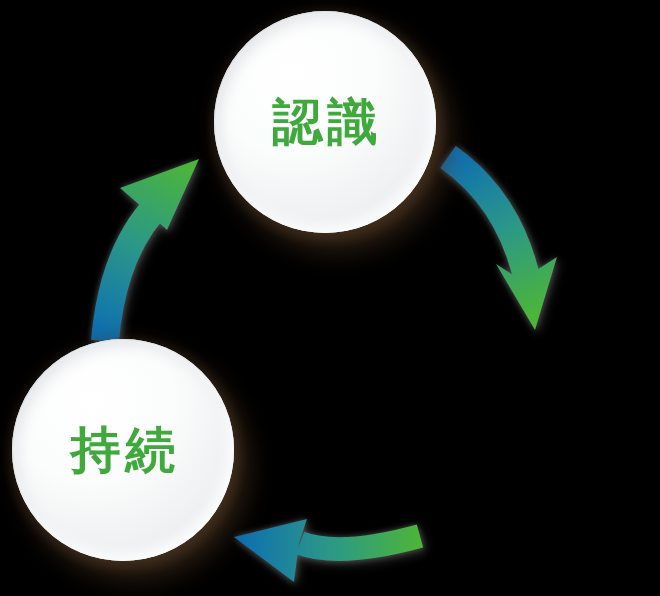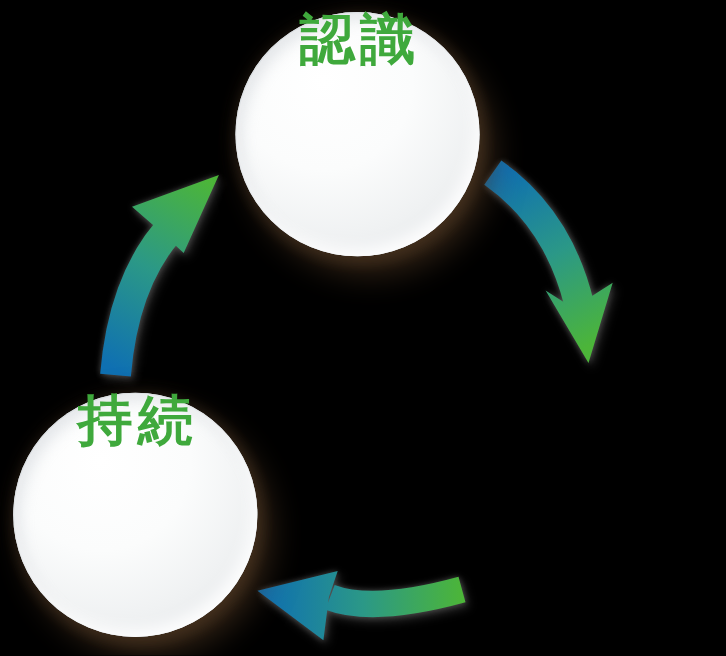--- a/index.html
+++ b/index.html
@@ -34,26 +34,26 @@
     background: radial-gradient(circle at 36% 28%,
                 #ffffff 0%, #fbfcfc 38%, #eff1f2 68%, #dfe2e6 90%, #eef0f1 100%);
     box-shadow:
       12px 16px 30px rgba(92, 66, 40, 0.55),
       4px 6px 14px rgba(70, 50, 32, 0.5),
       0 0 22px rgba(75, 60, 45, 0.35),
       inset -5px -7px 14px rgba(255,255,255,0.95),
       inset 5px 7px 14px rgba(172,180,188,0.30),
       inset 0 0 0 1px rgba(228,231,234,0.8);
     display: flex;
-    align-items: flex-start;
+    align-items: center;
     justify-content: center;
   }
   .circle-top   { left: 214px; top: 11px;  }
   .circle-right { left: 421px; top: 353px; }
-  .circle-left  { left: 12px;  top: 357px; }
+  .circle-left  { left: 12px;  top: 339px; }
   .label {
     font-size: 50px;
     font-weight: bold;
     letter-spacing: 0.10em;
     padding-left: 0.10em;
     white-space: nowrap;
     line-height: 1;
     user-select: none;
   }
 </style>

